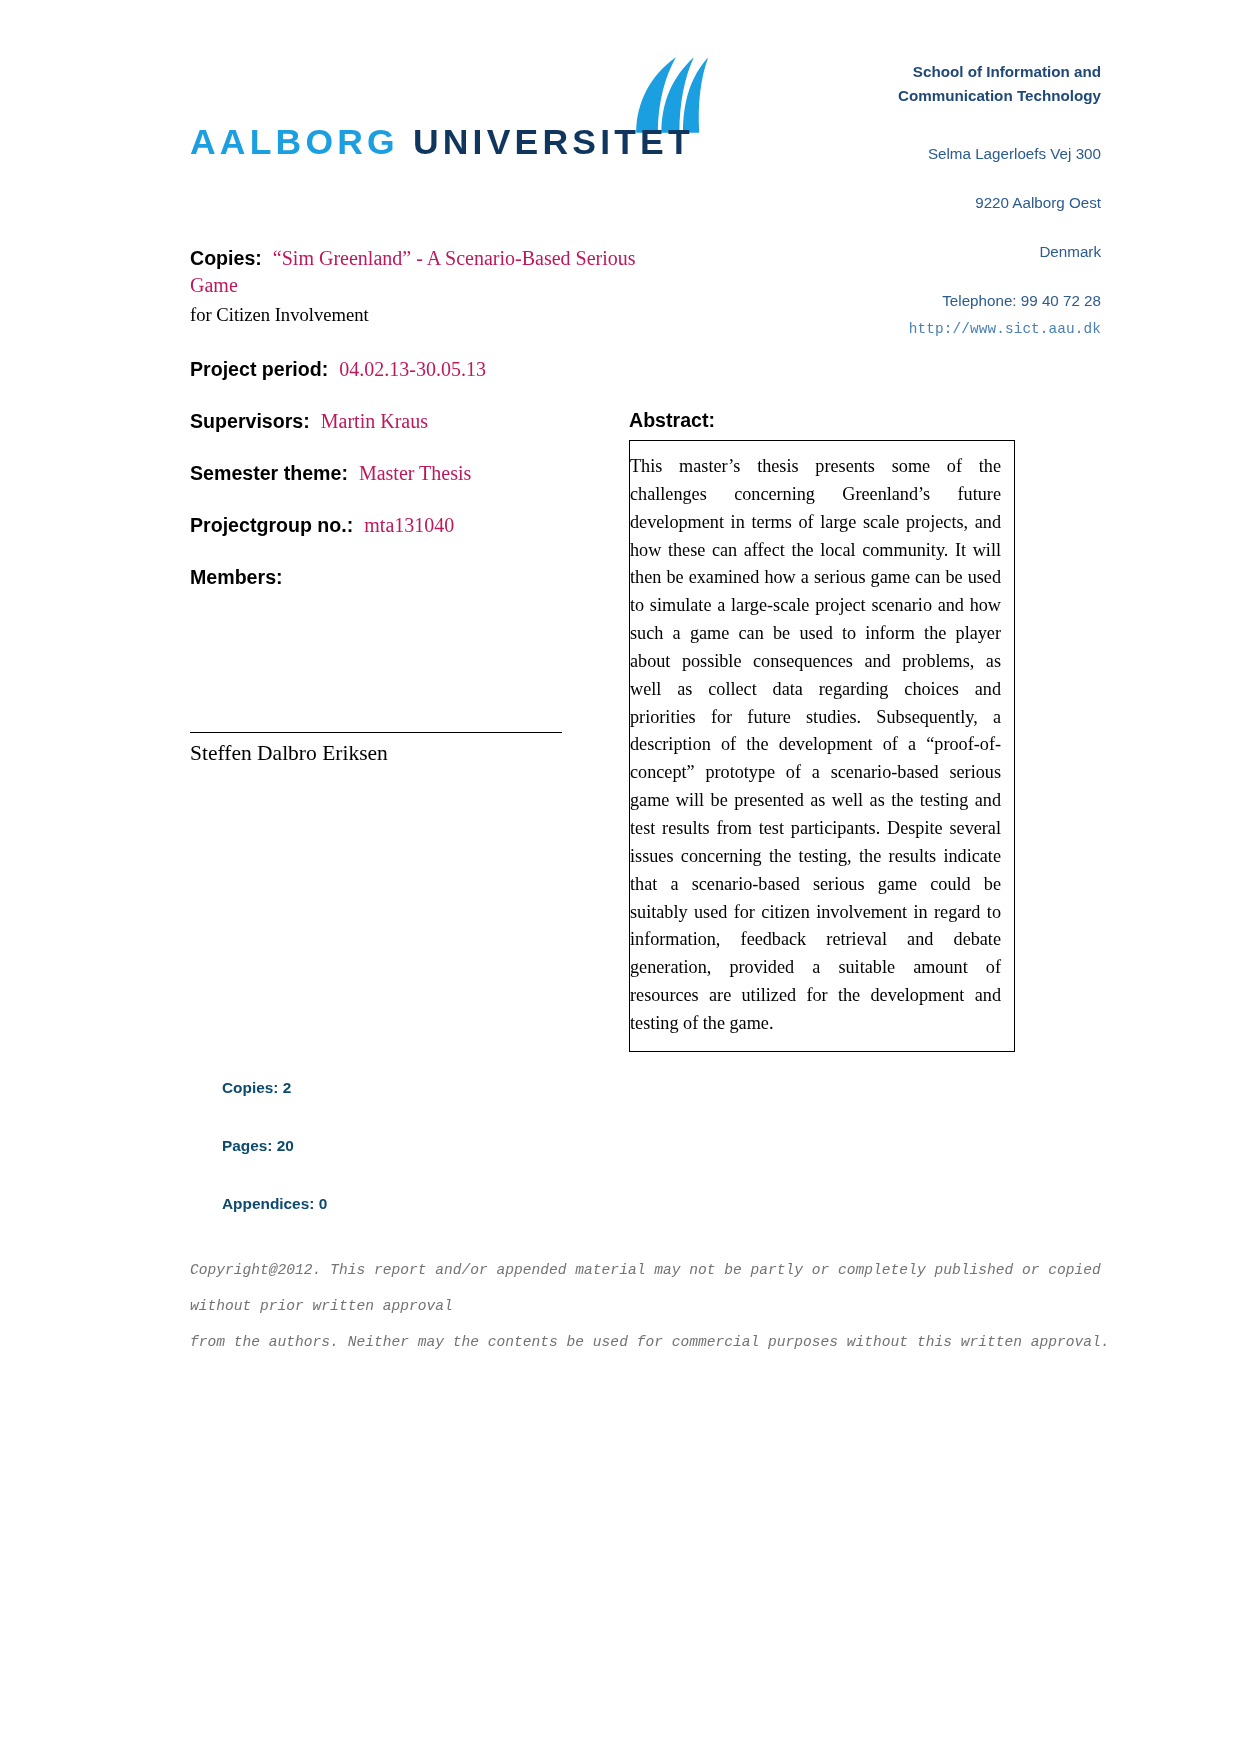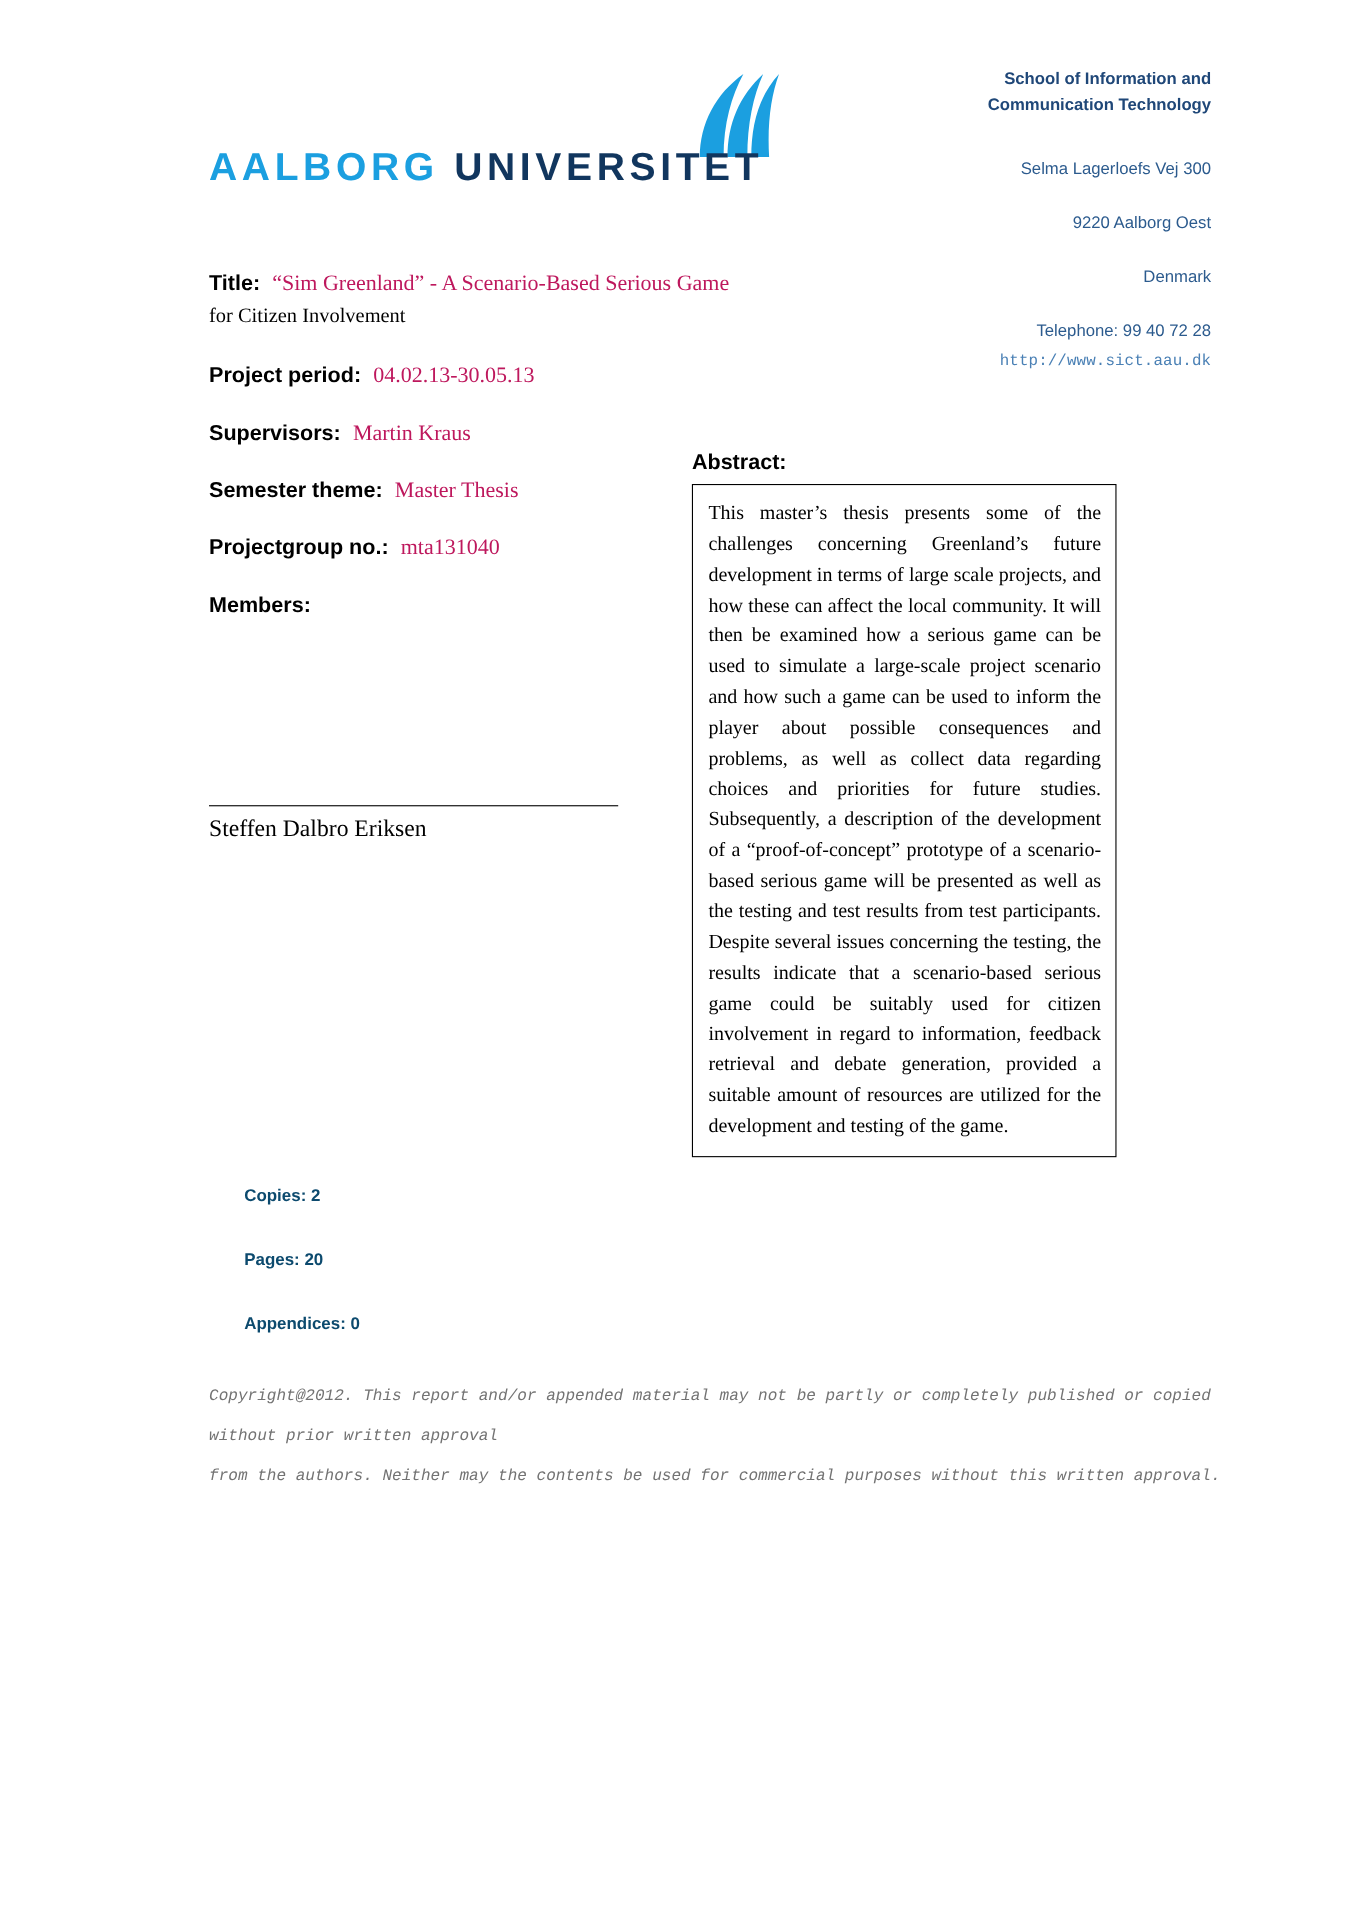--- a/index.html
+++ b/index.html
@@ -12,21 +12,21 @@
     height: 1754px;
     position: relative;
     font-family: "Liberation Serif", serif;
     overflow: hidden;
   }
 
   
   .logo-block {
     position: absolute;
     left: 190px;
-    top: 60px;
+    top: 50px;
     width: 520px;
     height: 110px;
   }
   .logo-wave {
     position: absolute;
     right: 0px;
     top: 0px;
     width: 90px;
     height: 90px;
   }
@@ -141,21 +141,21 @@
   }
   .abstract-title {
     font-family: "Liberation Sans", sans-serif;
     font-weight: bold;
     font-size: 19.6px;
     color: #000;
     margin-bottom: 8px;
   }
   .abstract-box {
     border: 1.3px solid #000;
-    padding: 12px 13px 13px 14px;
+    padding: 12px 13px 13px 0;
     box-sizing: border-box;
     width: 386px;
   }
   .abstract-text {
     font-family: "Liberation Serif", serif;
     font-size: 18.2px;
     line-height: 1.53;
     text-align: justify;
     color: #000;
     margin: 0;
@@ -208,21 +208,21 @@
   <div class="hr-line">Selma Lagerloefs Vej 300</div>
   <div class="hr-line">9220 Aalborg Oest</div>
   <div class="hr-line">Denmark</div>
   <div class="hr-line">Telephone: 99 40 72 28</div>
   <div class="hr-url">http://www.sict.aau.dk</div>
 </div>
 
 <div class="fields">
 
   <div class="field-row title-row">
-    <span class="field-label">Title:</span><span class="field-value">“Sim Greenland” - A Scenario-Based Serious Game</span>
+    <span class="field-label">Copies:</span><span class="field-value">“Sim Greenland” - A Scenario-Based Serious Game</span>
     <span class="title-cont">for Citizen Involvement</span>
   </div>
 
   <div class="field-row">
     <span class="field-label">Project period:</span><span class="field-value">04.02.13-30.05.13</span>
   </div>
 
   <div class="field-row">
     <span class="field-label">Supervisors:</span><span class="field-value">Martin Kraus</span>
   </div>

